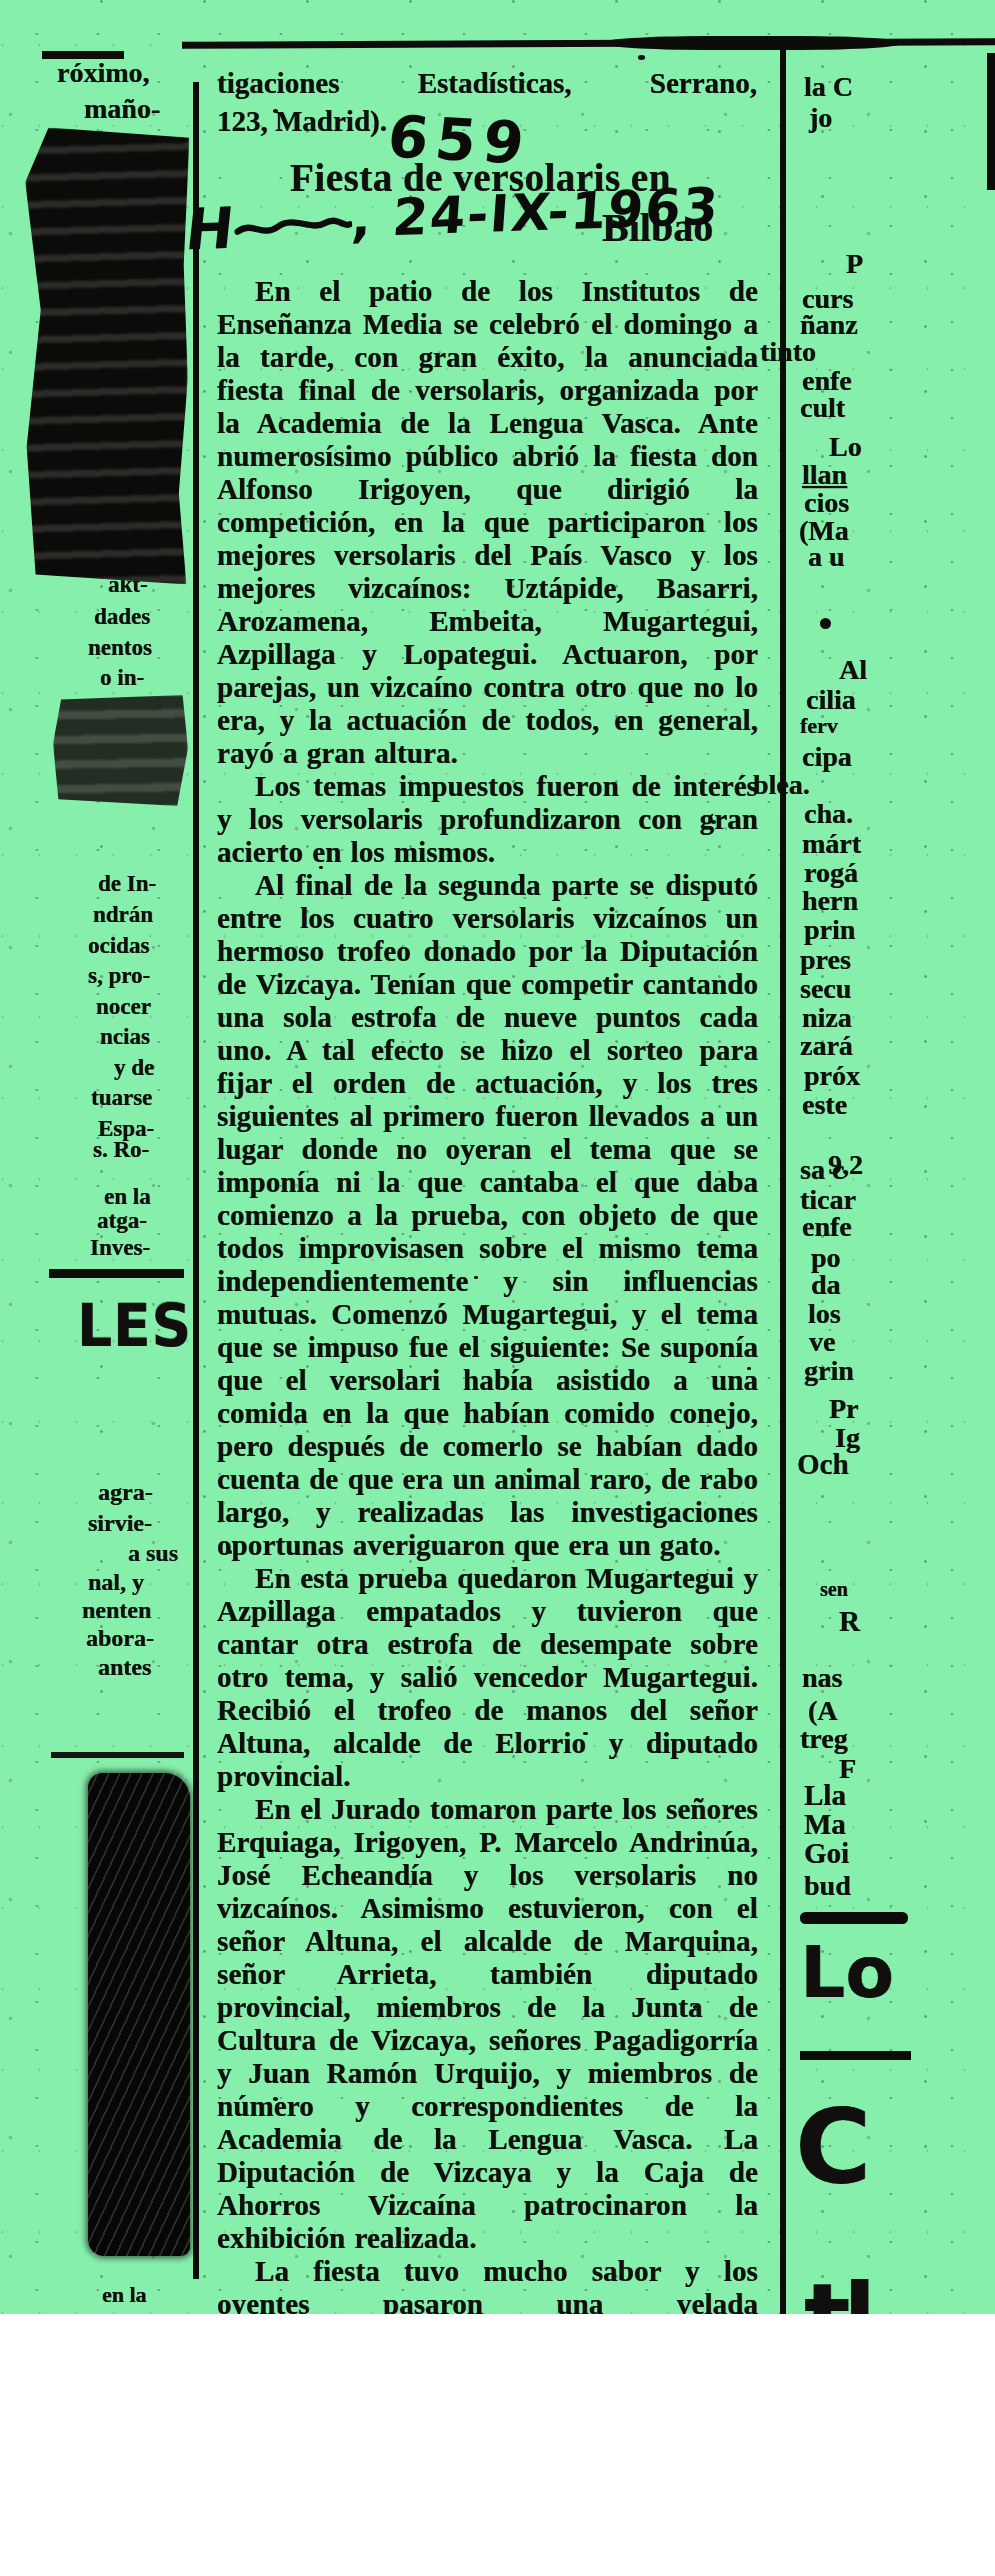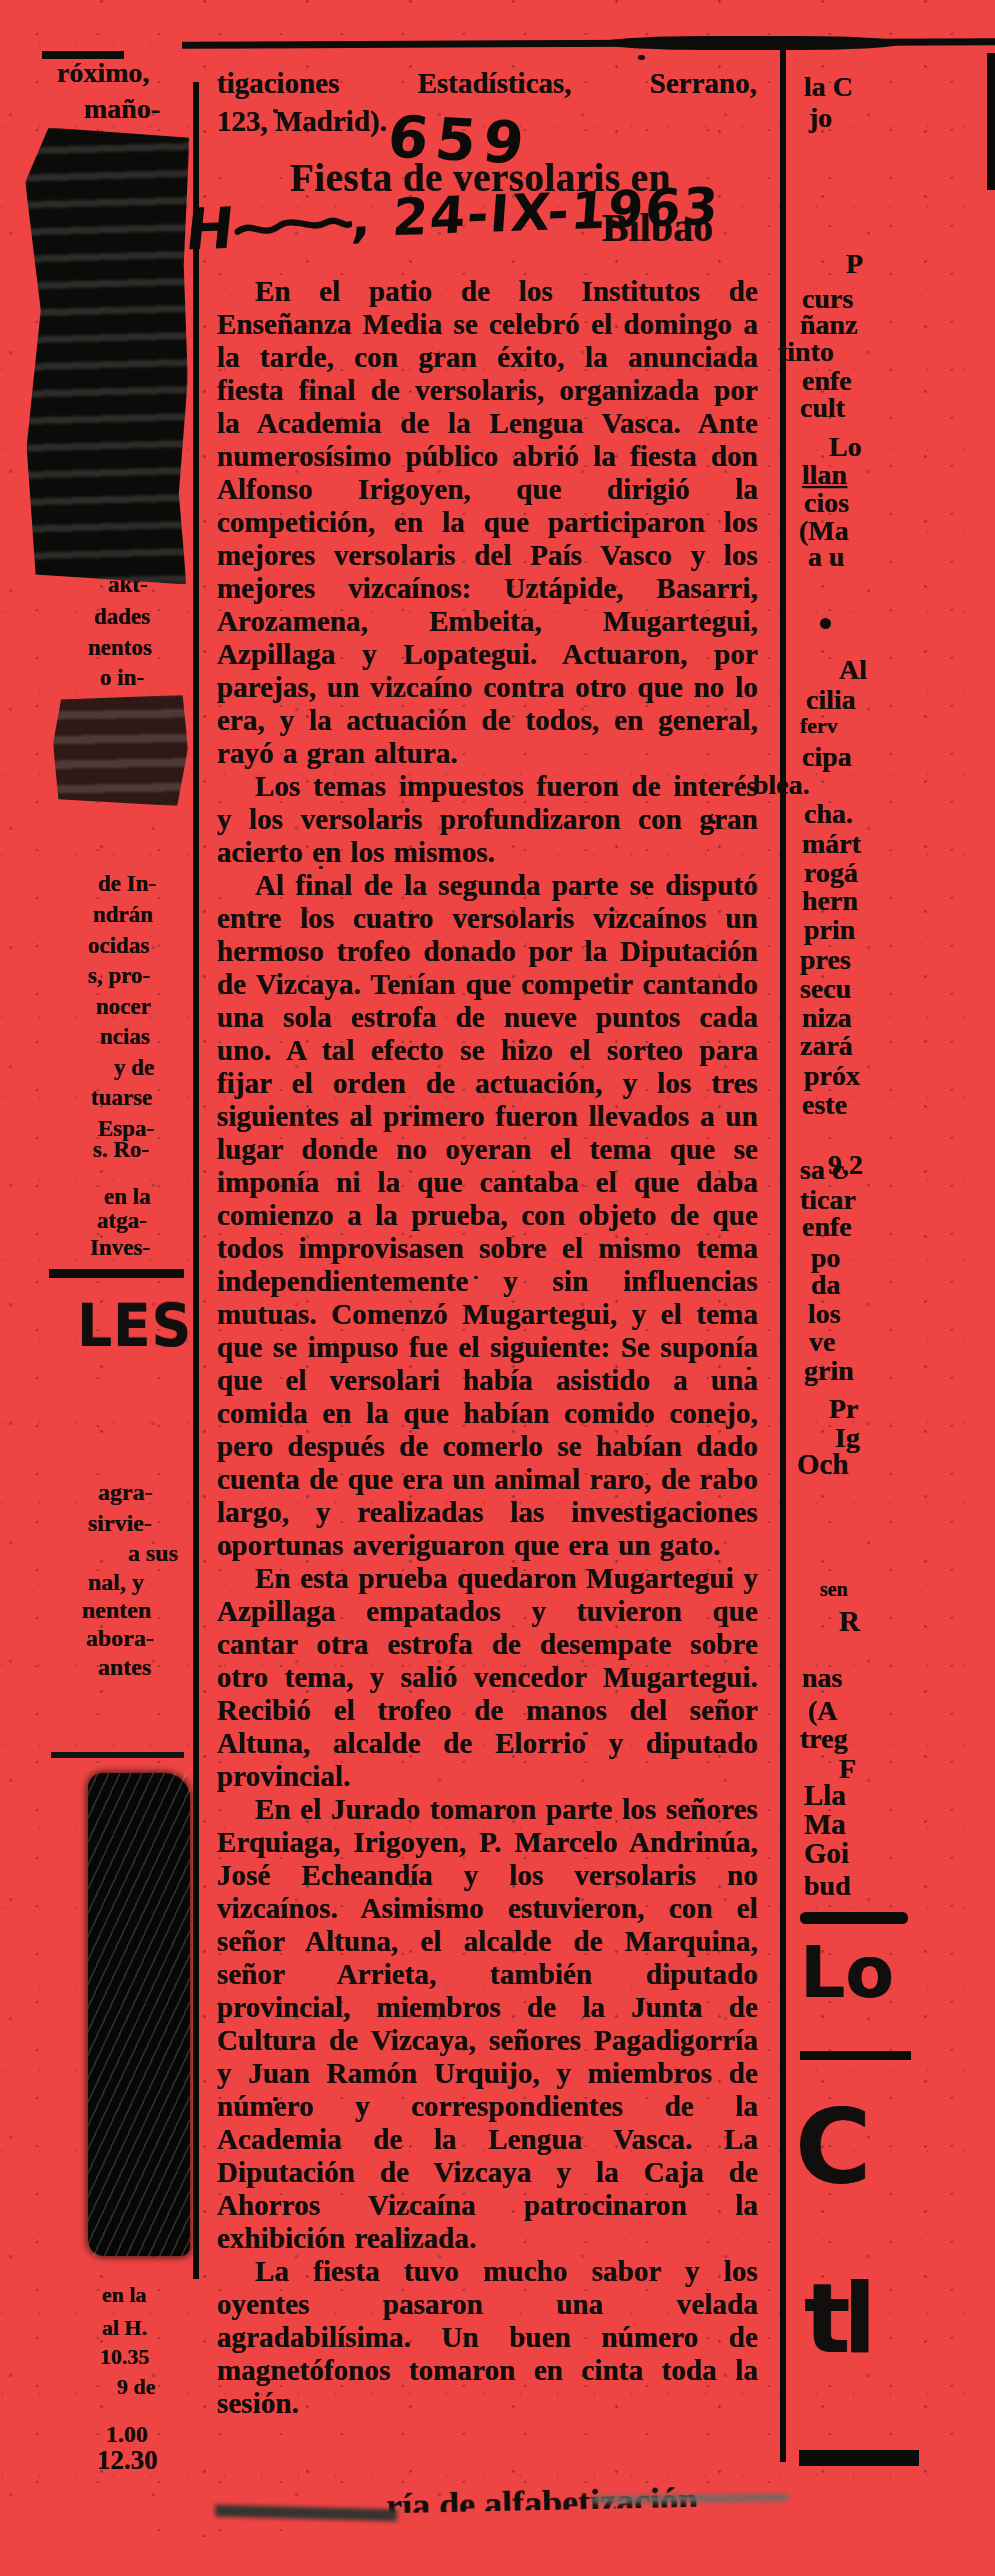--- a/index.html
+++ b/index.html
@@ -1,16 +1,16 @@
 <!DOCTYPE html>
 <html style="font-size:14.6px"><head>
 <meta charset="utf-8">
 <style>
   html,body{margin:0;padding:0;background:#ffffff;}
-  .page{position:relative;width:995px;height:2576px;background:#ef4444;overflow:hidden;
+  .page{position:relative;width:995px;height:2314px;background:#86efac;overflow:hidden;
         font-family:"Liberation Serif",serif;color:#12110f;}
   .speckle{position:absolute;inset:0;pointer-events:none;opacity:.75;
     background-image:
       radial-gradient(circle, rgba(20,18,15,.55) 0.7px, transparent 1.4px),
       radial-gradient(circle, rgba(20,18,15,.38) 0.6px, transparent 1.2px),
       radial-gradient(circle, rgba(20,18,15,.45) 1px, transparent 1.7px),
       radial-gradient(circle, rgba(20,18,15,.30) 1.3px, transparent 2.2px);
     background-size:61px 48px,37px 81px,103px 65px,143px 119px;
     background-position:6.4px 10px,21px 4.6px,50px 34px,82px 55px;
     clip-path:polygon(0 0,995px 0,995px 2472px,766px 2485px,638px 2505px,392px 2523px,164px 2540px,0 2498px);}
@@ -158,21 +158,21 @@
   <div class="tearsmear"></div>
   <div class="tearsmear2"></div>
 
   <div class="rightcol">
     <div id="rightfrags">
         <span class="frag ink" style="left: 804px; top: 71px; font-size: 28px;">la C</span>
         <span class="frag ink" style="left: 809px; top: 102px; font-size: 28px;">jo</span>
         <span class="frag ink" style="left: 846px; top: 248px; font-size: 28px;">P</span>
         <span class="frag ink" style="left: 802px; top: 283px; font-size: 28px;">curs</span>
         <span class="frag ink" style="left: 800px; top: 309px; font-size: 28px;">ñanz</span>
-        <span class="frag ink" style="left: 778px; top: 336px; font-size: 28px;">tinto</span>
+        <span class="frag ink" style="left: 760px; top: 336px; font-size: 28px;">tinto</span>
         <span class="frag ink" style="left: 802px; top: 365px; font-size: 28px;">enfe</span>
         <span class="frag ink" style="left: 800px; top: 392px; font-size: 28px;">cult</span>
         <span class="frag ink" style="left: 829px; top: 431px; font-size: 28px;">Lo</span>
         <span class="frag ink u" style="left: 802px; top: 459px; font-size: 28px;">llan</span>
         <span class="frag ink" style="left: 804px; top: 487px; font-size: 28px;">cios</span>
         <span class="frag ink" style="left: 799px; top: 515px; font-size: 28px;">(Ma</span>
         <span class="frag ink" style="left: 808px; top: 541px; font-size: 28px;">a u</span>
         <span class="frag ink" style="left: 839px; top: 654px; font-size: 28px;">Al</span>
         <span class="frag ink" style="left: 806px; top: 684px; font-size: 28px;">cilia</span>
         <span class="frag ink" style="left: 800px; top: 713px; font-size: 22px;">ferv</span>

